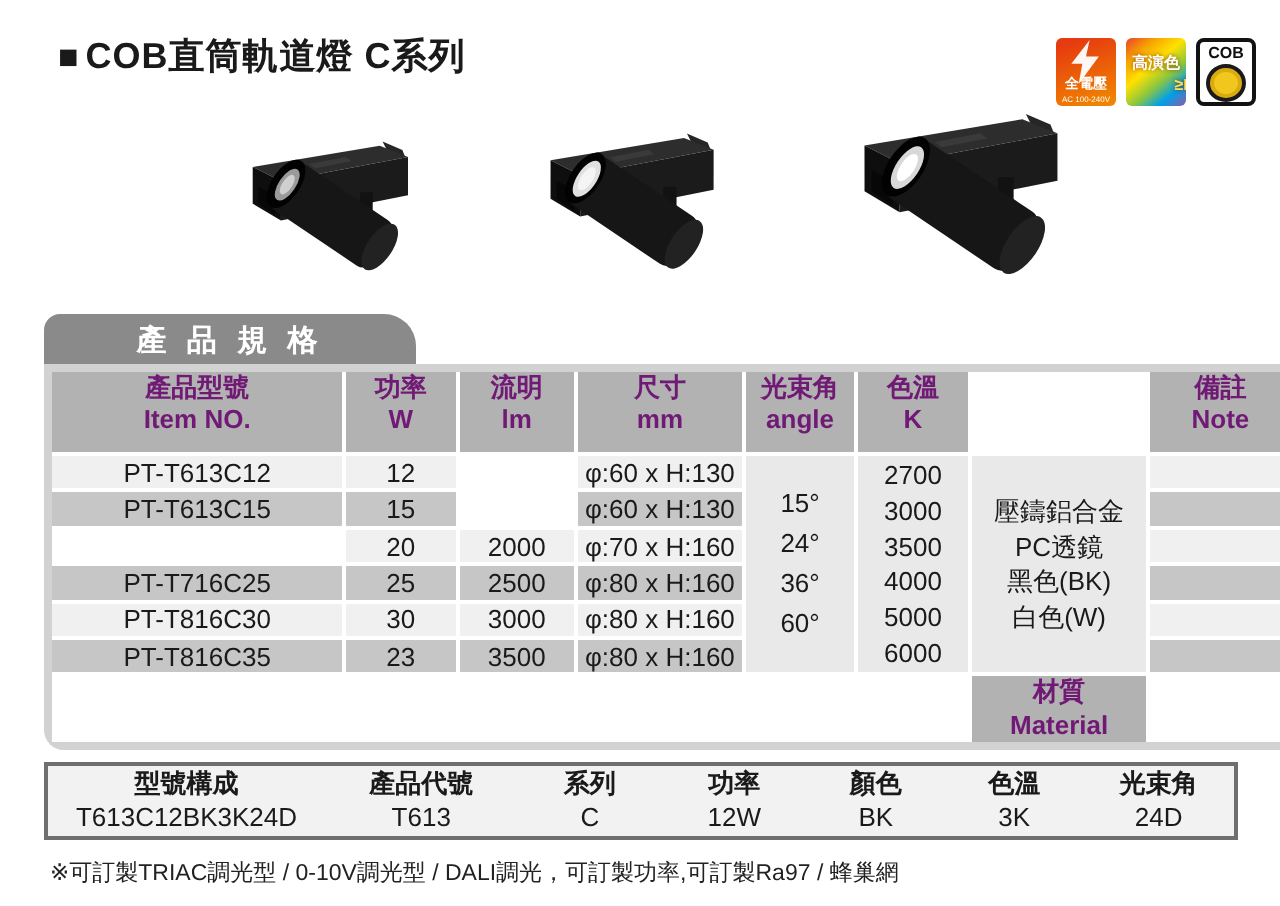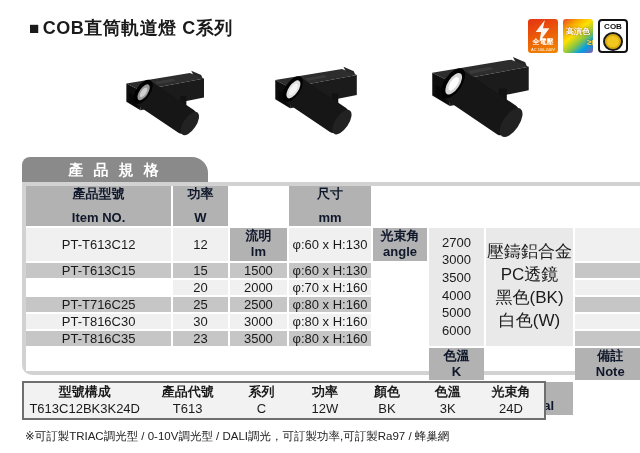--- a/index.html
+++ b/index.html
@@ -35,31 +35,31 @@
   .product svg { width:100%; height:100%; display:block; }
 
   
   .spec { position:absolute; left:22px; top:157px; width:627px; height:218px;text-decoration:underline; }
   .spec-tab { position:absolute; left:0; top:0; width:186px; height:27px; background:#8a8a8a; border-radius:8px 16px 0 0;
     color:#fff; font-weight:bold; font-size:15px; letter-spacing:3px; display:flex; align-items:center; justify-content:center; }
   .spec-frame { position:absolute; left:0; top:25px; right:0; bottom:0; background:#d2d2d2; border-radius:0 10px 10px 10px; padding:4px; box-sizing:border-box; }
   .spec-grid { width:100%; height:100%; display:grid; gap:2px; background:#fff;
     grid-template-columns:2.4fr .9fr .95fr 1.35fr .9fr .9fr 1.45fr 1.15fr;
     grid-template-rows:40px repeat(6, 1fr); }
-  .hc { background:#b2b2b2; display:flex; flex-direction:column; align-items:center; justify-content:space-between; font-weight:bold; font-size:13px; line-height:1.25; color:#0f172a; }
+  .hc { background:#b2b2b2; display:flex; flex-direction:column; align-items:center; justify-content:flex-start; font-weight:bold; font-size:13px; line-height:1.25; color:#701a75; }
   .bc { display:flex; align-items:center; justify-content:center; font-size:13px; }
   .row-l { background:#f0f0f0; }
   .row-d { background:#c6c6c6; }
   .merged { background:#e9e9e9; grid-row:2 / span 6; display:flex; flex-direction:column; align-items:center; justify-content:center; }
   .angle-cell { font-size:13px; line-height:1.55; }
   .cct-cell { font-size:13px; line-height:1.36; }
-  .mat-cell { font-size:17px; line-height:1.35; }
-
-  
-  .model { position:absolute; left:22px; top:381px; width:524px; height:39px; box-sizing:border-box;
+  .mat-cell { font-size:13px; line-height:1.35; }
+
+  
+  .model { position:absolute; left:22px; top:381px; width:597px; height:39px; box-sizing:border-box;
     border:2px solid #6f6f6f; background:#f2f2f2; display:grid; align-content:center;
     grid-template-columns:2.3fr 1.6fr 1.2fr 1.2fr 1.15fr 1.15fr 1.25fr; }
   .model-col { text-align:center; line-height:1.25; }
   .model-label { font-weight:bold; font-size:13px; }
   .model-value { font-size:13px; }
 
   
   .footer-note { position:absolute; left:25px; top:429px; font-size:11.5px; color:#222; }
 </style>
 </head>
@@ -158,27 +158,27 @@
     <div class="spec-grid">
 
       <div class="hc" style="grid-column:1">
         <span>產品型號</span>
         <span>Item NO.</span>
       </div>
       <div class="hc" style="grid-column:2">
         <span>功率</span>
         <span>W</span>
       </div>
+      <div class="hc" style="grid-column:3">
+        <span>流明</span>
+        <span>lm</span>
+      </div>
       <div class="hc" style="grid-column:4">
         <span>尺寸</span>
         <span>mm</span>
-      </div>
-      <div class="hc" style="grid-column:3">
-        <span>流明</span>
-        <span>lm</span>
       </div>
       <div class="hc" style="grid-column:5">
         <span>光束角</span>
         <span>angle</span>
       </div>
       <div class="hc" style="grid-column:6">
         <span>色溫</span>
         <span>K</span>
       </div>
       <div class="hc" style="grid-column:8">
@@ -190,21 +190,20 @@
         <span>Material</span>
       </div>
 
       <div class="bc row-l" style="grid-column:1;grid-row:2">PT-T613C12</div>
       <div class="bc row-l" style="grid-column:2;grid-row:2">12</div>
       <div class="bc row-l" style="grid-column:4;grid-row:2">φ:60 x H:130</div>
       <div class="bc row-l" style="grid-column:8;grid-row:2"></div>
 
       <div class="bc row-d" style="grid-column:1;grid-row:3">PT-T613C15</div>
       <div class="bc row-d" style="grid-column:2;grid-row:3">15</div>
-      <div class="bc row-d" style="grid-column:3;grid-row:3">1500</div>
       <div class="bc row-d" style="grid-column:4;grid-row:3">φ:60 x H:130</div>
       <div class="bc row-d" style="grid-column:8;grid-row:3"></div>
 
       <div class="bc row-l" style="grid-column:2;grid-row:4">20</div>
       <div class="bc row-l" style="grid-column:3;grid-row:4">2000</div>
       <div class="bc row-l" style="grid-column:4;grid-row:4">φ:70 x H:160</div>
       <div class="bc row-l" style="grid-column:8;grid-row:4"></div>
 
       <div class="bc row-d" style="grid-column:1;grid-row:5">PT-T716C25</div>
       <div class="bc row-d" style="grid-column:2;grid-row:5">25</div>
@@ -217,20 +216,26 @@
       <div class="bc row-l" style="grid-column:3;grid-row:6">3000</div>
       <div class="bc row-l" style="grid-column:4;grid-row:6">φ:80 x H:160</div>
       <div class="bc row-l" style="grid-column:8;grid-row:6"></div>
 
       <div class="bc row-d" style="grid-column:1;grid-row:7">PT-T816C35</div>
       <div class="bc row-d" style="grid-column:2;grid-row:7">23</div>
       <div class="bc row-d" style="grid-column:3;grid-row:7">3500</div>
       <div class="bc row-d" style="grid-column:4;grid-row:7">φ:80 x H:160</div>
       <div class="bc row-d" style="grid-column:8;grid-row:7"></div>
 
+      <div class="merged angle-cell" style="grid-column:5">
+        <div>15°</div>
+        <div>24°</div>
+        <div>36°</div>
+        <div>60°</div>
+      </div>
       <div class="merged cct-cell" style="grid-column:6">
         <div>2700</div>
         <div>3000</div>
         <div>3500</div>
         <div>4000</div>
         <div>5000</div>
         <div>6000</div>
       </div>
       <div class="merged mat-cell" style="grid-column:7">
         <div>壓鑄鋁合金</div>

